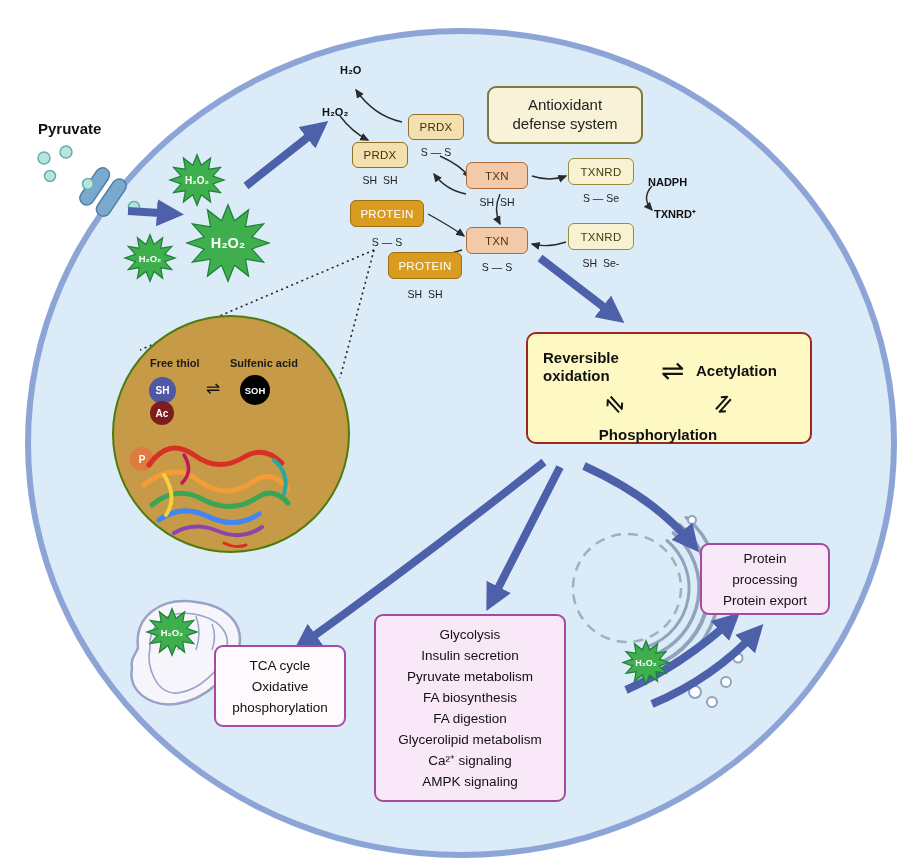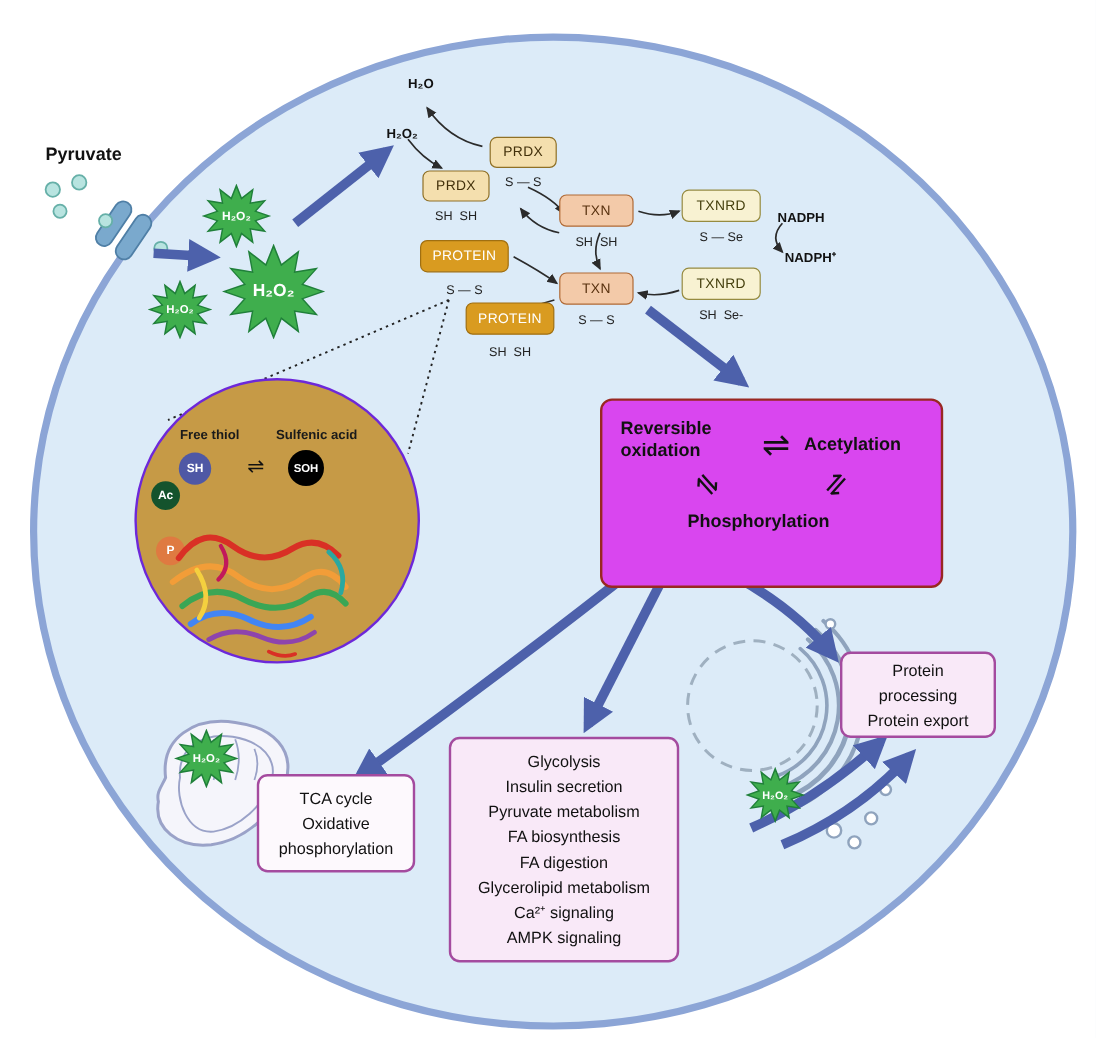--- a/index.html
+++ b/index.html
@@ -29,27 +29,27 @@
   .star .o{position:absolute;inset:0;background:#20803a;clip-path:var(--star)}
   .star .i{position:absolute;inset:3.5px;background:#3fae4d;clip-path:var(--star)}
   .star .t{position:absolute;inset:0;display:flex;align-items:center;
            justify-content:center;color:#fff;font-weight:bold}
 
   .antibox{position:absolute;left:487px;top:86px;width:152px;height:54px;
      background:#f8f3d8;border:2px solid #7d7a3c;border-radius:9px;
      display:flex;flex-direction:column;align-items:center;justify-content:center;
      font-size:15px;color:#222;line-height:1.25}
 
-  .ptmbox{position:absolute;left:500px;top:332px;width:286px;height:158px;
-     background:#d946ef;border:2.5px solid #992822;border-radius:10px;box-sizing:border-box}
+  .ptmbox{position:absolute;left:526px;top:332px;width:286px;height:112px;
+     background:#fef9c3;border:2.5px solid #992822;border-radius:10px;box-sizing:border-box}
   .ptmtext{position:absolute;font-weight:bold;font-size:15px;color:#111}
   .eq{position:absolute;color:#111;line-height:1}
 
   .inset{position:absolute;left:112px;top:315px;width:238px;height:238px;
-     border-radius:50%;background:#c69a46;border:2px solid #6d28d9;
+     border-radius:50%;background:#c69a46;border:2px solid #4d7c0f;
      overflow:hidden;box-sizing:border-box}
   .inset .lab{position:absolute;font-size:11px;color:#1a1a1a;font-weight:600;white-space:nowrap}
   .chip{position:absolute;display:flex;align-items:center;justify-content:center;
         border-radius:50%;color:#fff;font-weight:bold;box-sizing:border-box}
 
   .pinkbox{position:absolute;background:#f9e9f8;border:2px solid #a44b9f;border-radius:9px;
      display:flex;flex-direction:column;align-items:center;justify-content:center;
      color:#111;text-align:center;box-sizing:border-box}
   .pinkbox div{line-height:21px;font-size:13.5px}
 </style>
@@ -165,22 +165,26 @@
   </div>
   <div class="star" style="left:621px;top:639px;width:50px;height:47px">
     <div class="o"></div>
       <div class="i"></div>
     <div class="t" style="font-size:9px">H₂O₂</div>
   </div>
 
   <div class="abs smalllab" style="left:340px;top:64px">H₂O</div>
   <div class="abs smalllab" style="left:322px;top:106px">H₂O₂</div>
   <div class="abs smalllab" style="left:648px;top:176px;font-weight:600">NADPH</div>
-  <div class="abs smalllab" style="left:654px;top:206px;font-weight:600">NADPH⁺</div>
-
+  <div class="abs smalllab" style="left:654px;top:206px;font-weight:600">TXNRD⁺</div>
+
+  <div class="antibox">
+    <div>Antioxidant</div>
+    <div>defense system</div>
+  </div>
 
   <div class="mol prdx" style="left:408px;top:114px;width:56px;height:26px">PRDX</div>
   <div class="abs sub" style="left:408px;top:146px;width:56px">S — S</div>
   <div class="mol prdx" style="left:352px;top:142px;width:56px;height:26px">PRDX</div>
   <div class="abs sub" style="left:352px;top:174px;width:56px">SH  SH</div>
 
   <div class="mol txn" style="left:466px;top:162px;width:62px;height:27px">TXN</div>
   <div class="abs sub" style="left:466px;top:196px;width:62px">SH  SH</div>
   <div class="mol txn" style="left:466px;top:227px;width:62px;height:27px">TXN</div>
   <div class="abs sub" style="left:466px;top:261px;width:62px">S — S</div>
@@ -203,21 +207,21 @@
     <div class="eq" style="left:185px;top:58px;font-size:24px;transform:rotate(-48deg)">⇌</div>
     <div class="ptmtext" style="left:45px;top:92px;width:170px;text-align:center">Phosphorylation</div>
   </div>
 
   <div class="inset">
     <div class="lab" style="left:36px;top:40px">Free thiol</div>
     <div class="lab" style="left:116px;top:40px">Sulfenic acid</div>
     <div class="chip" style="left:35px;top:60px;width:27px;height:27px;background:#4f58a5;font-size:10px">SH</div>
     <div class="eq" style="left:92px;top:63px;font-size:17px;position:absolute">⇌</div>
     <div class="chip" style="left:126px;top:58px;width:30px;height:30px;background:#000000;font-size:9.5px">SOH</div>
-    <div class="chip" style="left:12px;top:84px;width:24px;height:24px;background:#14532d;font-size:10px">Ac</div>
+    <div class="chip" style="left:36px;top:84px;width:24px;height:24px;background:#7f1d1d;font-size:10px">Ac</div>
     <div class="chip" style="left:16px;top:130px;width:24px;height:24px;background:#df7a41;font-size:10px">P</div>
     <svg style="position:absolute;left:10px;top:88px" width="218" height="145" viewBox="0 0 218 145">
       <g fill="none" stroke-linecap="round">
         <path d="M25,60 q20,-28 45,-10 q25,18 50,2 q20,-12 38,6" stroke="#d93025" stroke-width="5"></path>
         <path d="M20,80 q30,-24 55,-4 q28,20 55,0 q18,-12 34,8" stroke="#f29d38" stroke-width="5"></path>
         <path d="M28,100 q24,-20 50,-6 q30,16 56,-2 q16,-10 30,6" stroke="#3aa655" stroke-width="5"></path>
         <path d="M35,115 q22,-16 48,-4 q28,14 52,-2" stroke="#4285f4" stroke-width="5"></path>
         <path d="M50,128 q20,-12 44,-2 q24,10 44,-4" stroke="#8e44ad" stroke-width="4"></path>
         <path d="M40,70 q14,22 2,40" stroke="#f4d03f" stroke-width="4"></path>
         <path d="M150,55 q16,14 10,34" stroke="#2aa8a0" stroke-width="4"></path>

